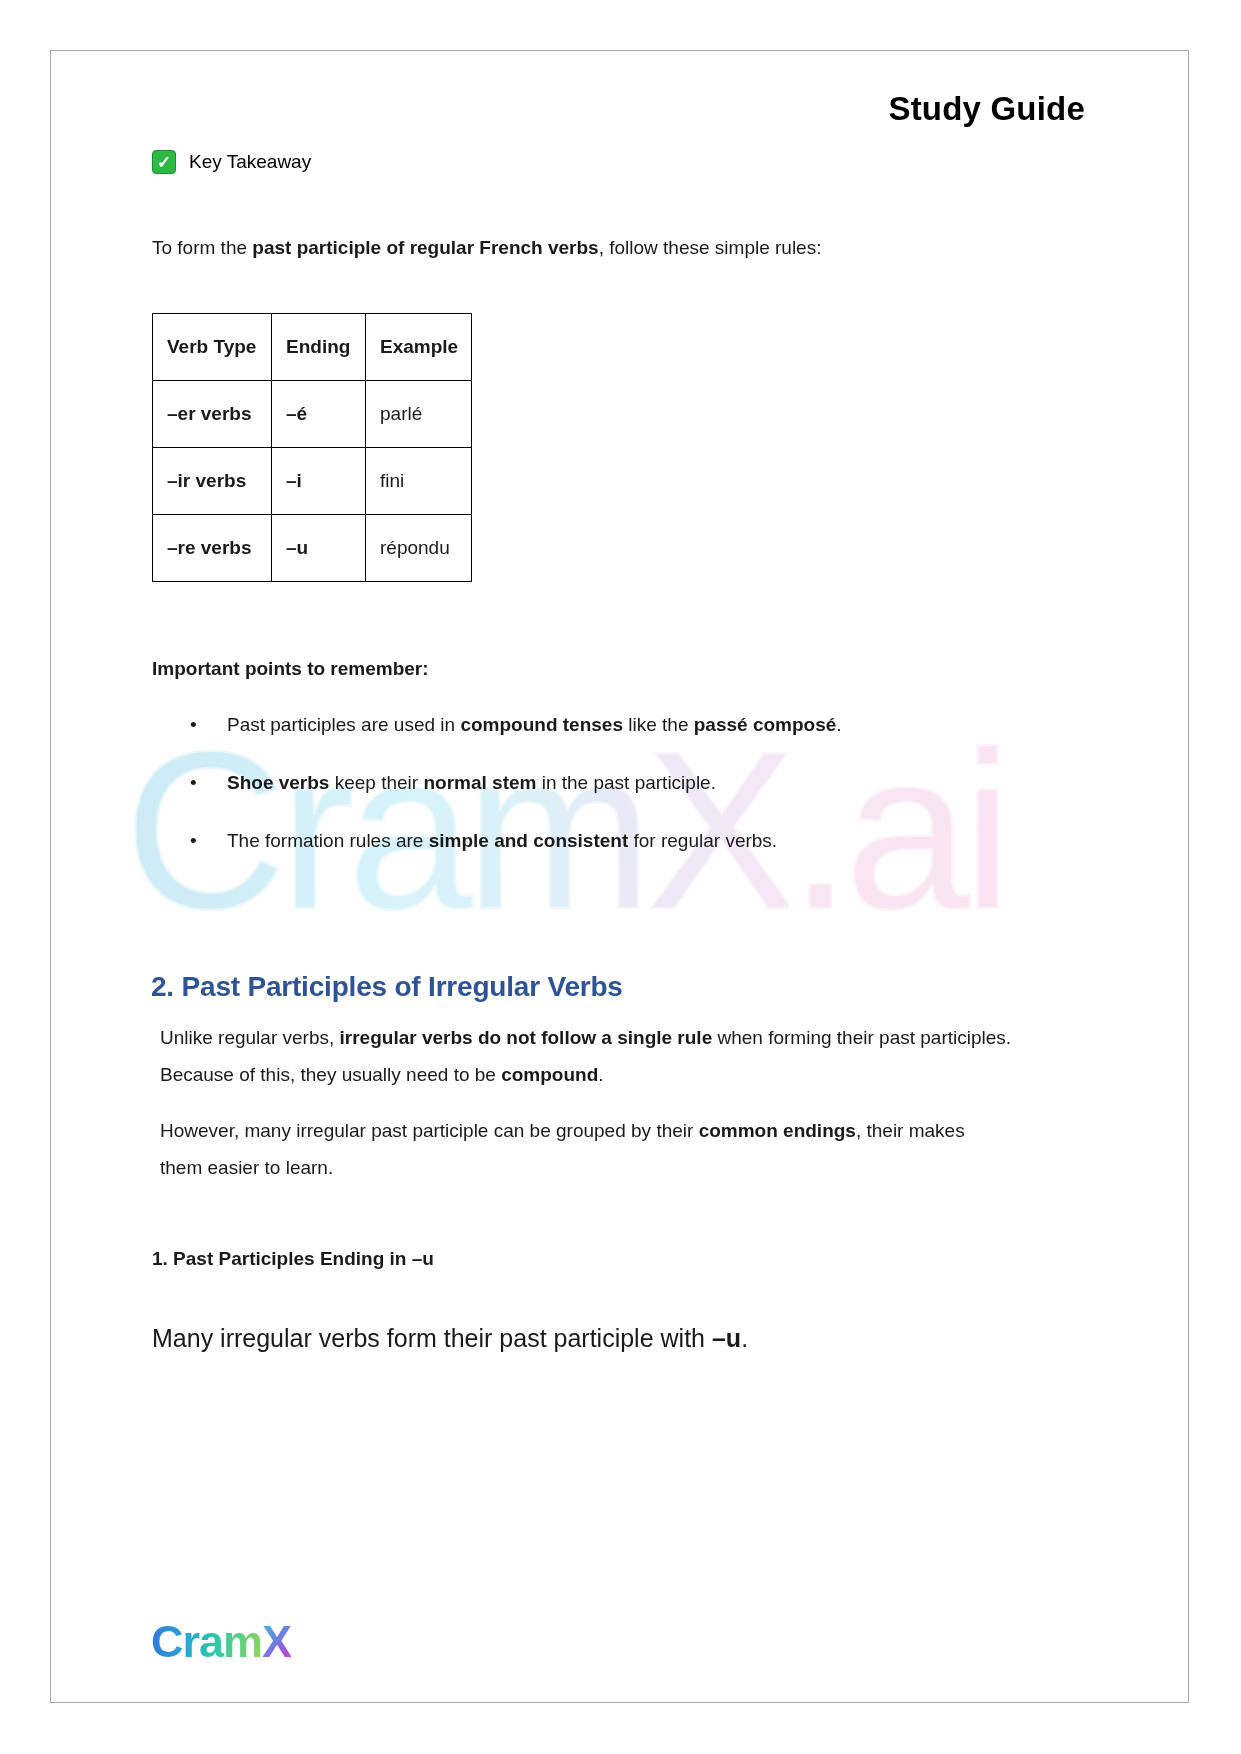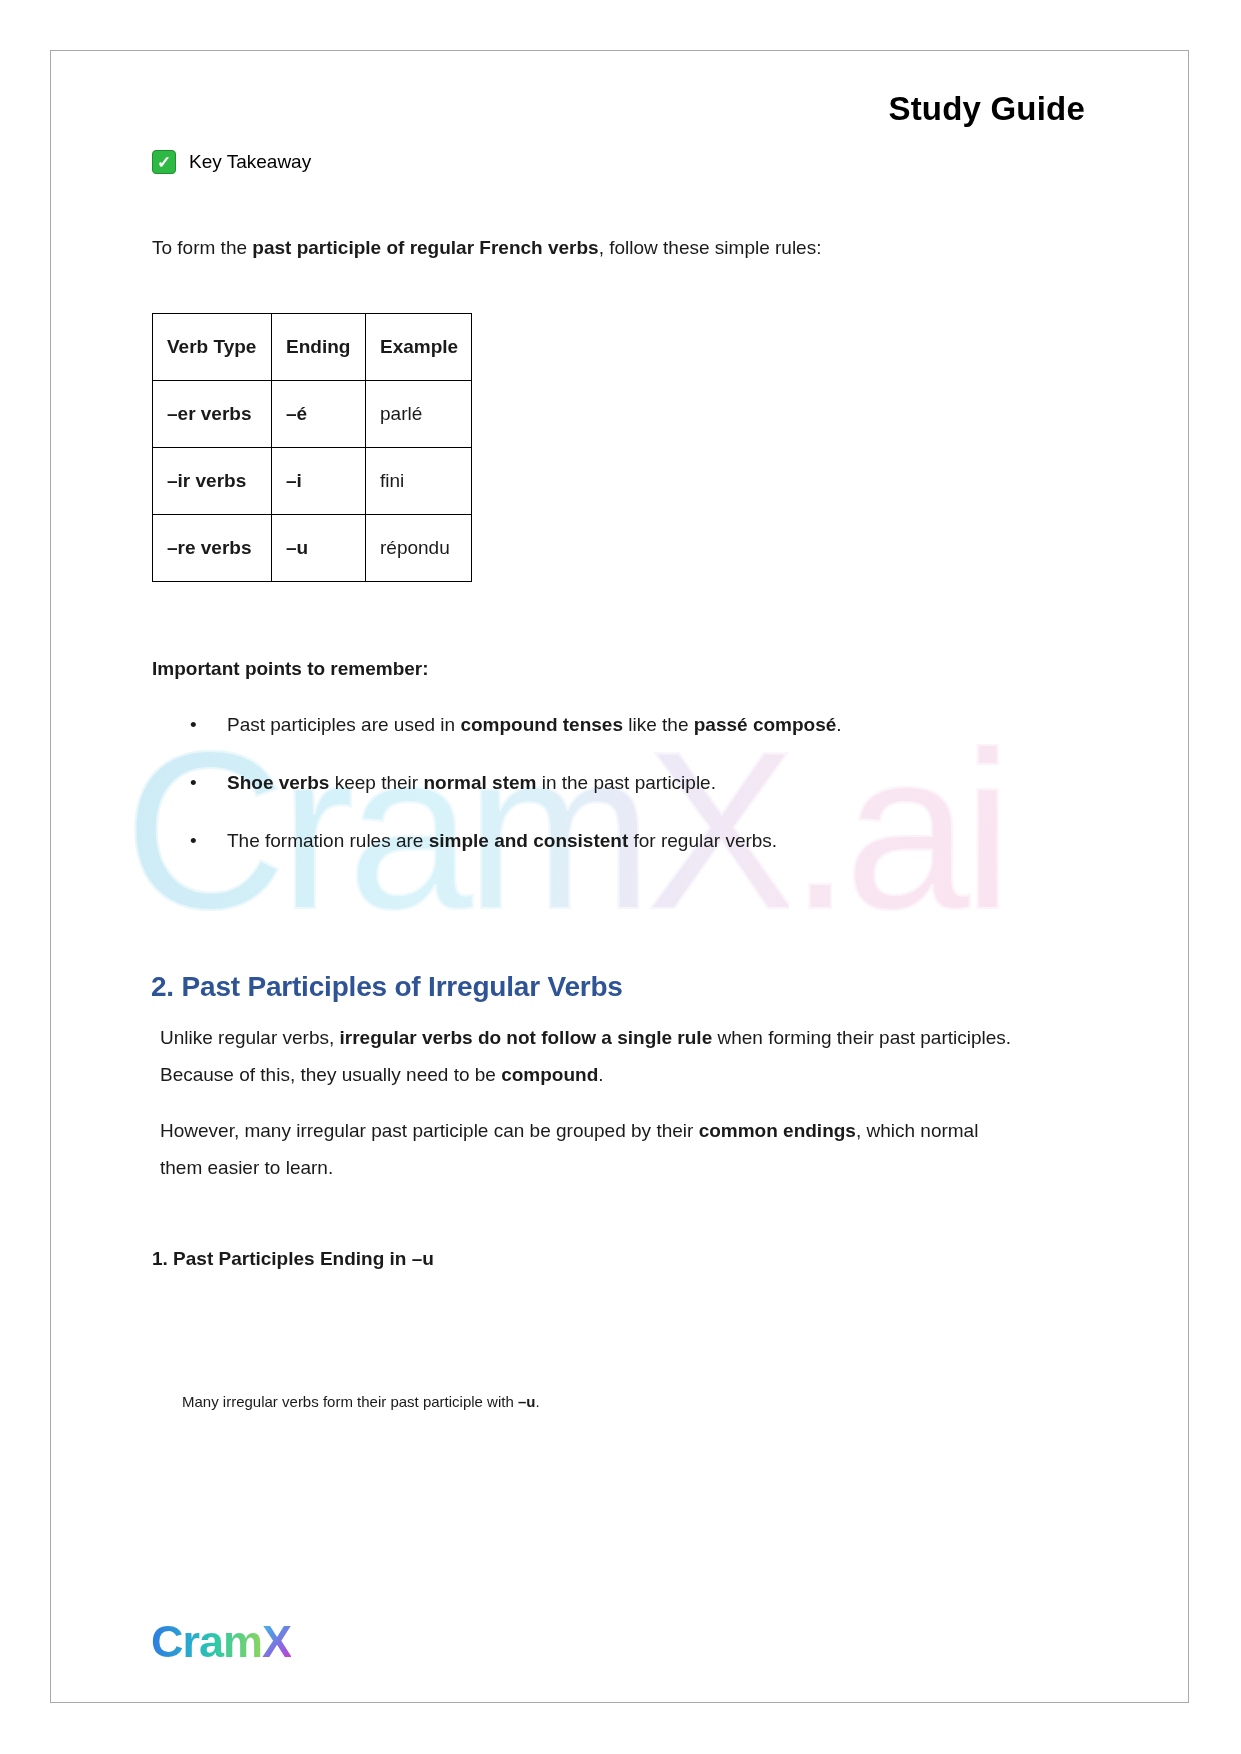--- a/index.html
+++ b/index.html
@@ -59,21 +59,21 @@
   
   .section2-heading{
     position:absolute;left:151px;top:948px;font-size:28px;font-weight:600;
     color:#2F5496;letter-spacing:-0.2px;
   }
   .para{position:absolute;left:160px;width:1010px;font-size:19px;line-height:37px;}
   .para-unlike{top:1000px;}
   .para-however{top:1093px;}
   
   .sub1-heading{position:absolute;left:152px;top:1248px;font-size:19px;font-weight:bold;}
-  .para-many{position:absolute;left:152px;top:1373px;width:1010px;font-size:15px;line-height:28px;margin-left:30px;}
+  .para-many{position:absolute;left:152px;top:1299px;width:1010px;font-size:25px;line-height:28px;}
   
   .cramx-logo{
     position:absolute;left:151px;top:1616px;font-size:45px;font-weight:bold;
     letter-spacing:-1px;line-height:1.15;white-space:nowrap;
   }
   .logo-cram{
     background:linear-gradient(95deg,#2f7ce0 2%,#29a9cf 35%,#2ec8a8 58%,#8ad55e 98%);
     -webkit-background-clip:text;background-clip:text;color:transparent;
   }
   .logo-x{
@@ -148,21 +148,21 @@
     <div class="bullet">
       <span class="dot">•</span>
       <span class="txt"><span>The formation rules are </span><b>simple and consistent</b><span> for regular verbs.</span></span>
     </div>
   </div>
 
   <h2 class="section2-heading">2. Past Participles of Irregular Verbs</h2>
 
   <p class="para para-unlike"><span>Unlike regular verbs, </span><b>irregular verbs do not follow a single rule</b><span> when forming their past participles.</span><br><span>Because of this, they usually need to be </span><b>compound</b><span>.</span></p>
 
-  <p class="para para-however"><span>However, many irregular past participle can be grouped by their </span><b>common endings</b><span>, which normal</span><br><span>them easier to learn.</span></p>
+  <p class="para para-however"><span>However, many irregular past participle can be grouped by their </span><b>common endings</b><span>, their makes</span><br><span>them easier to learn.</span></p>
 
   <div class="sub1-heading">1. Past Participles Ending in –u</div>
 
   <p class="para-many"><span>Many irregular verbs form their past participle with </span><b>–u</b><span>.</span></p>
 
   <div class="cramx-logo">
     <span class="logo-cram">Cram</span><span class="logo-x">X</span>
   </div>
 
 </div>

